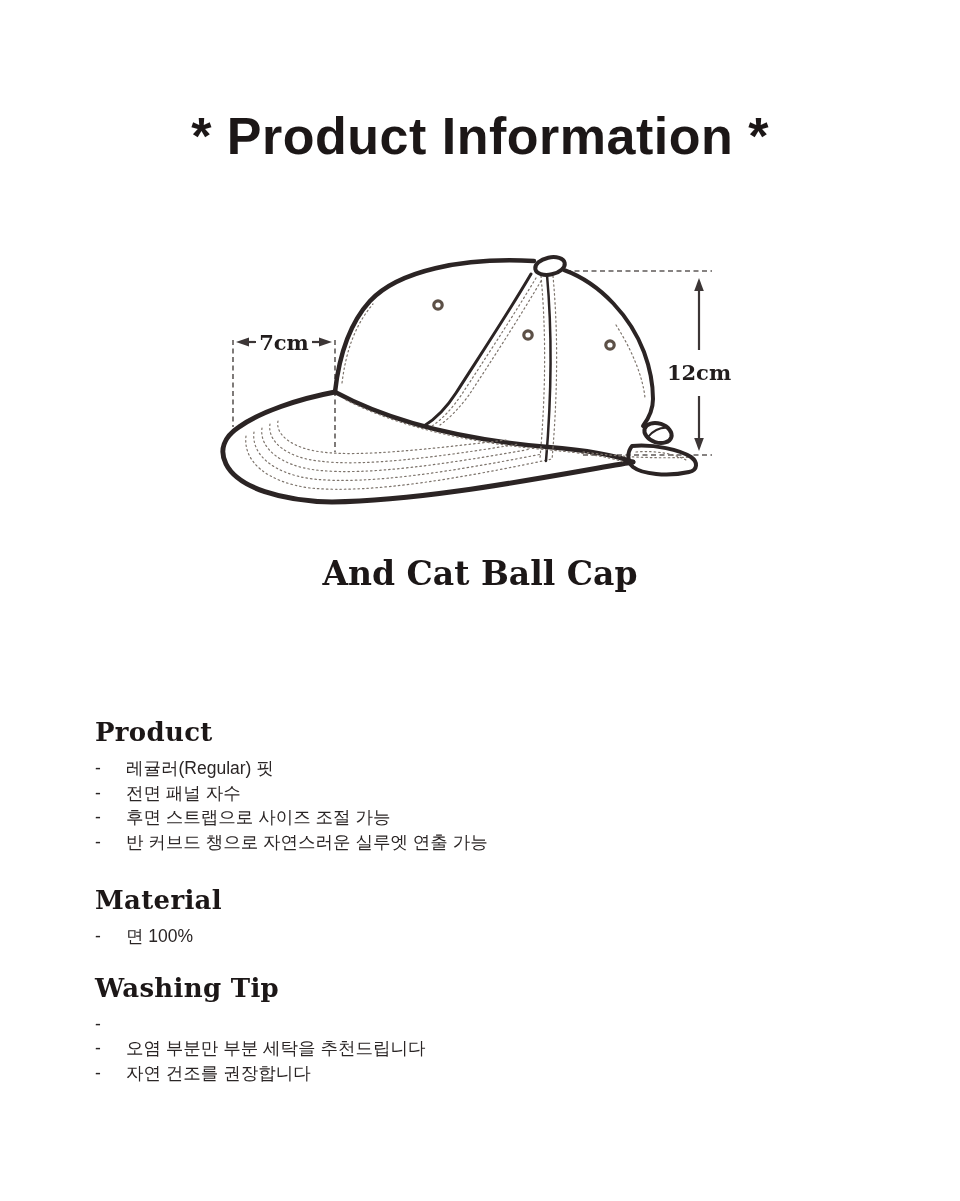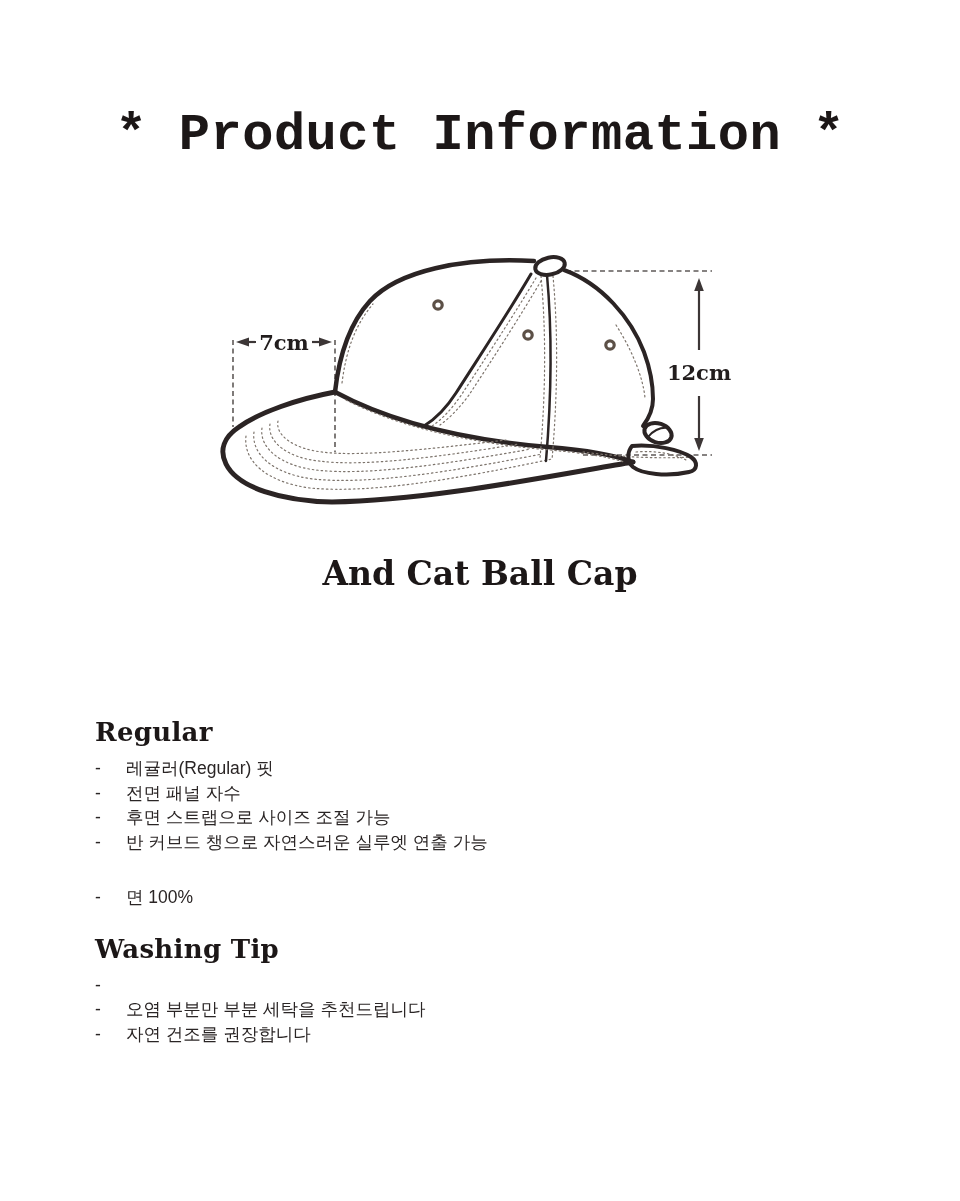--- a/index.html
+++ b/index.html
@@ -2,21 +2,21 @@
 <html><head>
 <meta charset="utf-8">
 <style>
   html,body{margin:0;padding:0;}
   body{
     width:960px;height:1201px;position:relative;background:#ffffff;
     font-family:"Liberation Sans",sans-serif;color:#221d1d;overflow:hidden;
   }
   .page-title{
     position:absolute;top:88px;left:0;width:960px;text-align:center;
-    font-family:Liberation Mono, monospace;font-weight:700;font-size:52px;
+    font-family:Liberation Sans, sans-serif;font-weight:700;font-size:52px;
     letter-spacing:.5px;color:#1c1717;white-space:nowrap;margin-top:18px;
   }
   .figure-wrap{position:absolute;left:200px;top:230px;width:560px;height:300px;}
   .figure-caption{
     position:absolute;top:554px;left:0;width:960px;text-align:center;
     font-family:"DejaVu Serif",serif;font-weight:700;font-size:33px;color:#1c1717;
   }
   #sections{position:absolute;left:95px;top:717px;width:640px;}
   #sections h2{
     margin:0;font-family:"DejaVu Serif",serif;font-weight:700;
@@ -99,21 +99,21 @@
     <text class="dim-label" text-anchor="middle" x="84" y="120">7cm</text>
     <text class="dim-label" text-anchor="middle" x="499" y="150">12cm</text>
   </svg>
 </div>
 
 <div class="figure-caption">And Cat Ball Cap</div>
 
 <div id="sections">
 
   <section class="detail">
-    <h2>Regular</h2>
+    <h2>Product</h2>
     <div class="rows">
       <div class="row">
         <span class="dash">-</span>
         <span class="txt">레귤러(Regular) 핏</span>
       </div>
       <div class="row">
         <span class="dash">-</span>
         <span class="txt">전면 패널 자수</span>
       </div>
       <div class="row">
@@ -121,20 +121,21 @@
         <span class="txt">후면 스트랩으로 사이즈 조절 가능</span>
       </div>
       <div class="row">
         <span class="dash">-</span>
         <span class="txt">반 커브드 챙으로 자연스러운 실루엣 연출 가능</span>
       </div>
     </div>
   </section>
 
   <section class="material">
+    <h2>Material</h2>
     <div class="rows">
       <div class="row">
         <span class="dash">-</span>
         <span class="txt">면 100%</span>
       </div>
     </div>
   </section>
 
   <section class="washing">
     <h2>Washing Tip</h2>

